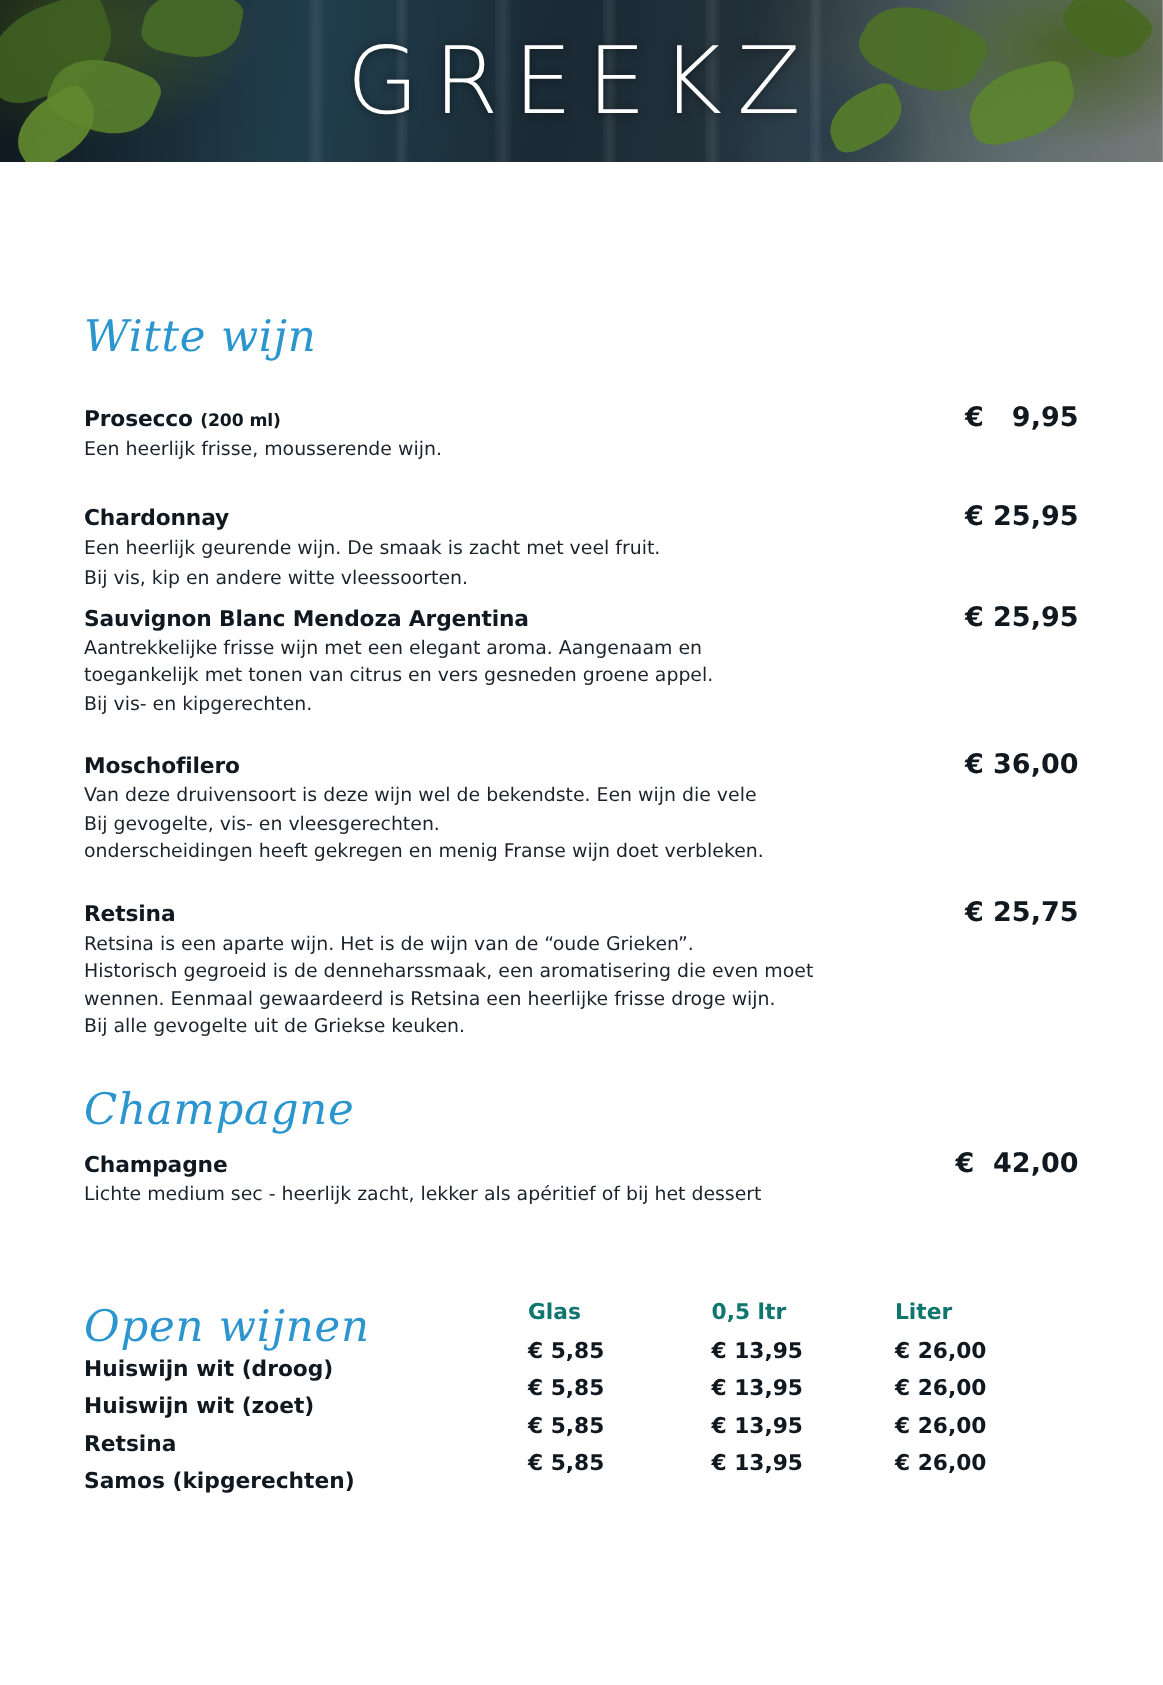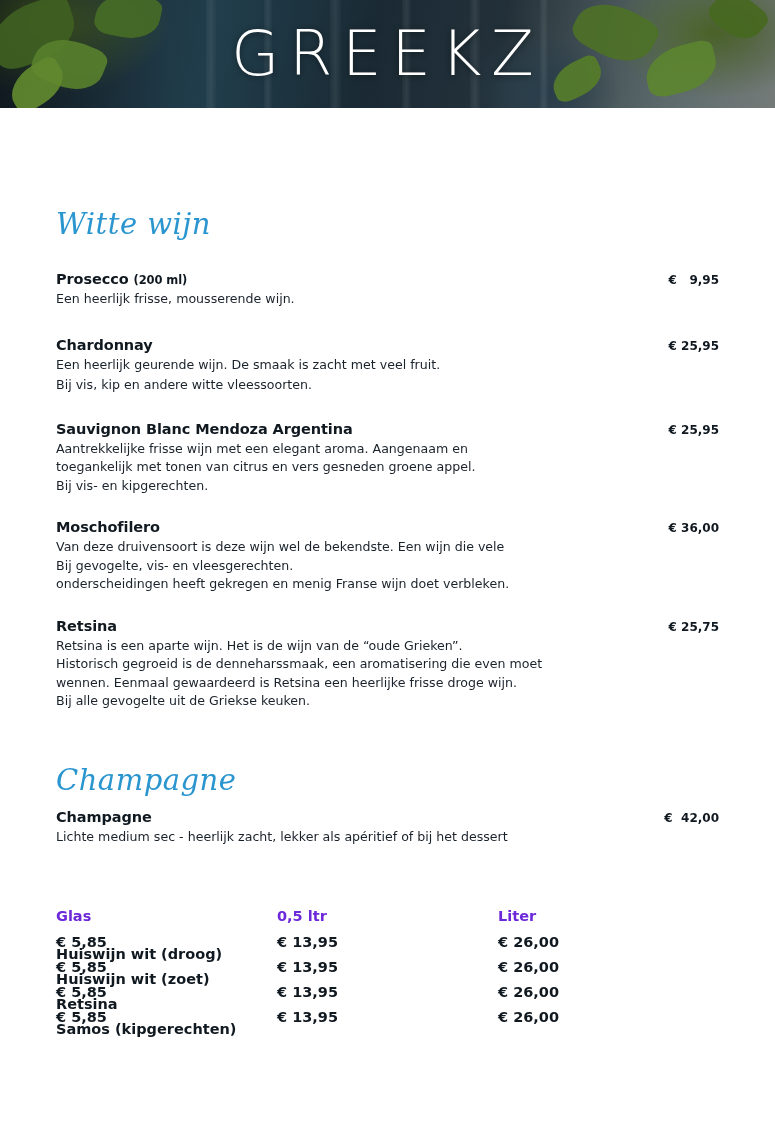--- a/index.html
+++ b/index.html
@@ -135,21 +135,21 @@
   }
   .item-vol {
     font-size: 11.5px;
     font-weight: bold;
     letter-spacing: -0.1px;
   }
   .item-price {
     color: #101820;
     font-family: "DejaVu Sans", sans-serif;
     font-weight: bold;
-    font-size: 12px;
+    font-size: 18px;
     line-height: 20px;
     white-space: pre;
     text-align: right;
   }
   .item-desc {
     color: #1a222b;
     font-family: "DejaVu Sans", sans-serif;
     font-size: 12.6px;
     line-height: 18.5px;
     max-width: 480px;
@@ -163,21 +163,21 @@
   }
   .open-title {
     width: 296px;
     flex: 0 0 296px;
   }
   .open-table {
     flex: 1;
     border-collapse: collapse;
   }
   .open-table th {
-    color: #6d28d9;
+    color: #0f766e;
     font-family: "DejaVu Sans", sans-serif;
     font-weight: bold;
     font-size: 14.5px;
     text-align: left;
     padding: 0 0 6px 0;
     width: 107px;
   }
   .open-table td {
     color: #101820;
     font-family: "DejaVu Sans", sans-serif;
@@ -252,21 +252,21 @@
         <div class="item-head">
           <div class="item-name">Chardonnay</div>
           <div class="item-price">€ 25,95</div>
         </div>
         <div class="item-desc">
           <div>Een heerlijk geurende wijn. De smaak is zacht met veel fruit.</div>
           <div style="margin-top:2px;">Bij vis, kip en andere witte vleessoorten.</div>
         </div>
       </div>
 
-      <div class="item" style="margin-top:24px;">
+      <div class="item" style="margin-top:7px;">
         <div class="item-head">
           <div class="item-name">Sauvignon Blanc Mendoza Argentina</div>
           <div class="item-price">€ 25,95</div>
         </div>
         <div class="item-desc">
           <div>Aantrekkelijke frisse wijn met een elegant aroma. Aangenaam en</div>
           <div>toegankelijk met tonen van citrus en vers gesneden groene appel.</div>
           <div>Bij vis- en kipgerechten.</div>
         </div>
       </div>
@@ -290,35 +290,38 @@
         </div>
         <div class="item-desc">
           <div>Retsina is een aparte wijn. Het is de wijn van de “oude Grieken”.</div>
           <div>Historisch gegroeid is de denneharssmaak, een aromatisering die even moet</div>
           <div>wennen. Eenmaal gewaardeerd is Retsina een heerlijke frisse droge wijn.</div>
           <div>Bij alle gevogelte uit de Griekse keuken.</div>
         </div>
       </div>
     </div>
 
-    <div class="section" style="margin-top:52px;">
+    <div class="section" style="margin-top:28px;">
       <div class="section-title">Champagne</div>
       <div class="item" style="margin-top:10px;">
         <div class="item-head">
           <div class="item-name">Champagne</div>
           <div class="item-price">€  42,00</div>
         </div>
         <div class="item-desc" style="max-width:520px;">
           <div>Lichte medium sec - heerlijk zacht, lekker als apéritief of bij het dessert</div>
         </div>
       </div>
     </div>
 
     <div class="section" style="margin-top:62px;">
       <div class="open-wrap">
+        <div class="open-title">
+          <div class="section-title">Open wijnen</div>
+        </div>
         <table class="open-table">
           <thead>
             <tr>
               <th>Glas</th>
               <th>0,5 ltr</th>
               <th>Liter</th>
             </tr>
           </thead>
           <tbody>
             <tr>

